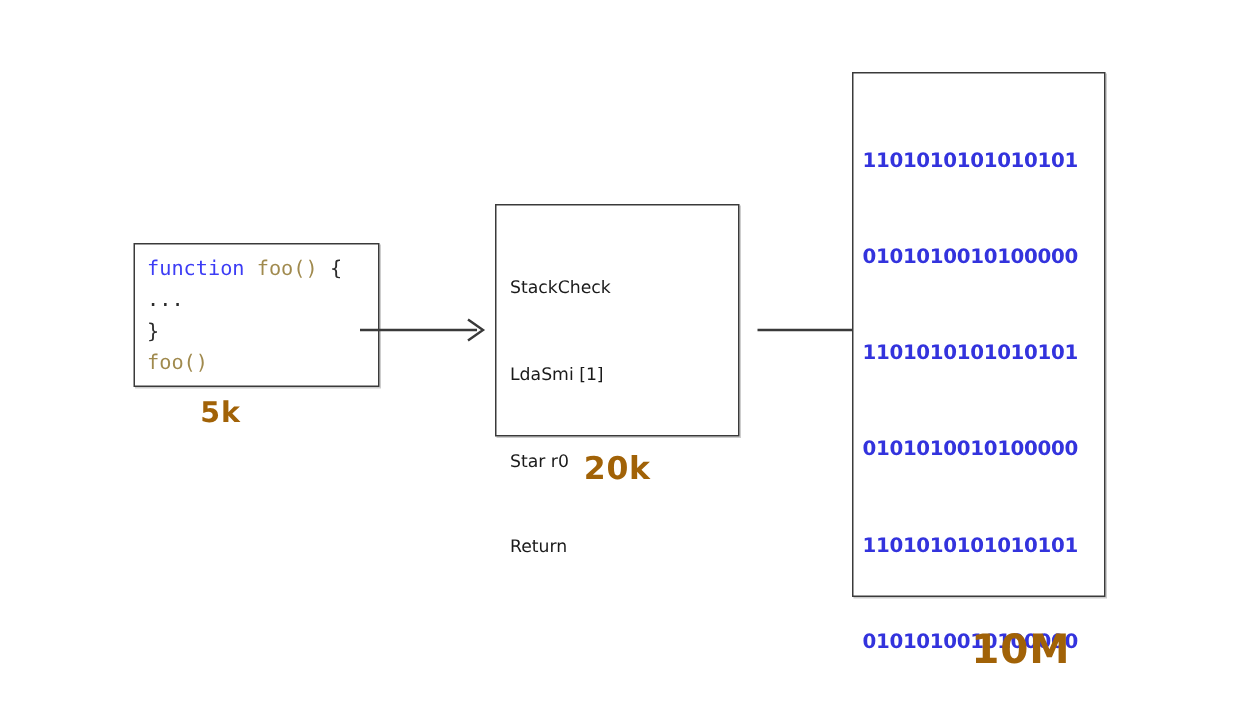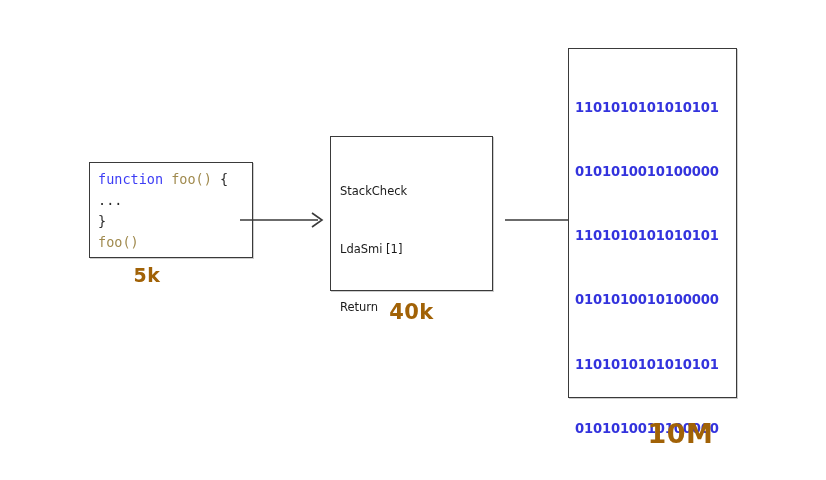--- a/index.html
+++ b/index.html
@@ -124,26 +124,27 @@
 
   <svg class="arrow" style="left:238px; top:205px;" width="92" height="30" viewBox="0 0 92 30">
     <line x1="2" y1="15" x2="80" y2="15" stroke="#3a3a3a" stroke-width="1.6"></line>
     <polyline points="74,8 84,15 74,22" fill="none" stroke="#3a3a3a" stroke-width="1.6"></polyline>
   </svg>
 
   <div class="box" id="bytecode-box">
     <div class="bytecode-lines">
       <div>StackCheck</div>
       <div>LdaSmi [1]</div>
+      <div>Star r0</div>
       <div>Return</div>
       
     </div>
   </div>
 
-  <div class="caption" style="left:330px; top:300px; width:163px; font-size:21px;">40k</div>
+  <div class="caption" style="left:330px; top:300px; width:163px; font-size:21px;">20k</div>
 
   <svg class="arrow" style="left:503px; top:205px;" width="95" height="30" viewBox="0 0 95 30">
     <line x1="2" y1="15" x2="82" y2="15" stroke="#3a3a3a" stroke-width="1.6"></line>
     <polyline points="76,8 86,15 76,22" fill="none" stroke="#3a3a3a" stroke-width="1.6"></polyline>
   </svg>
 
   <div class="box" id="binary-box">
     <div class="binary-lines">
       <div>1101010101010101</div>
       <div>0101010010100000</div>

